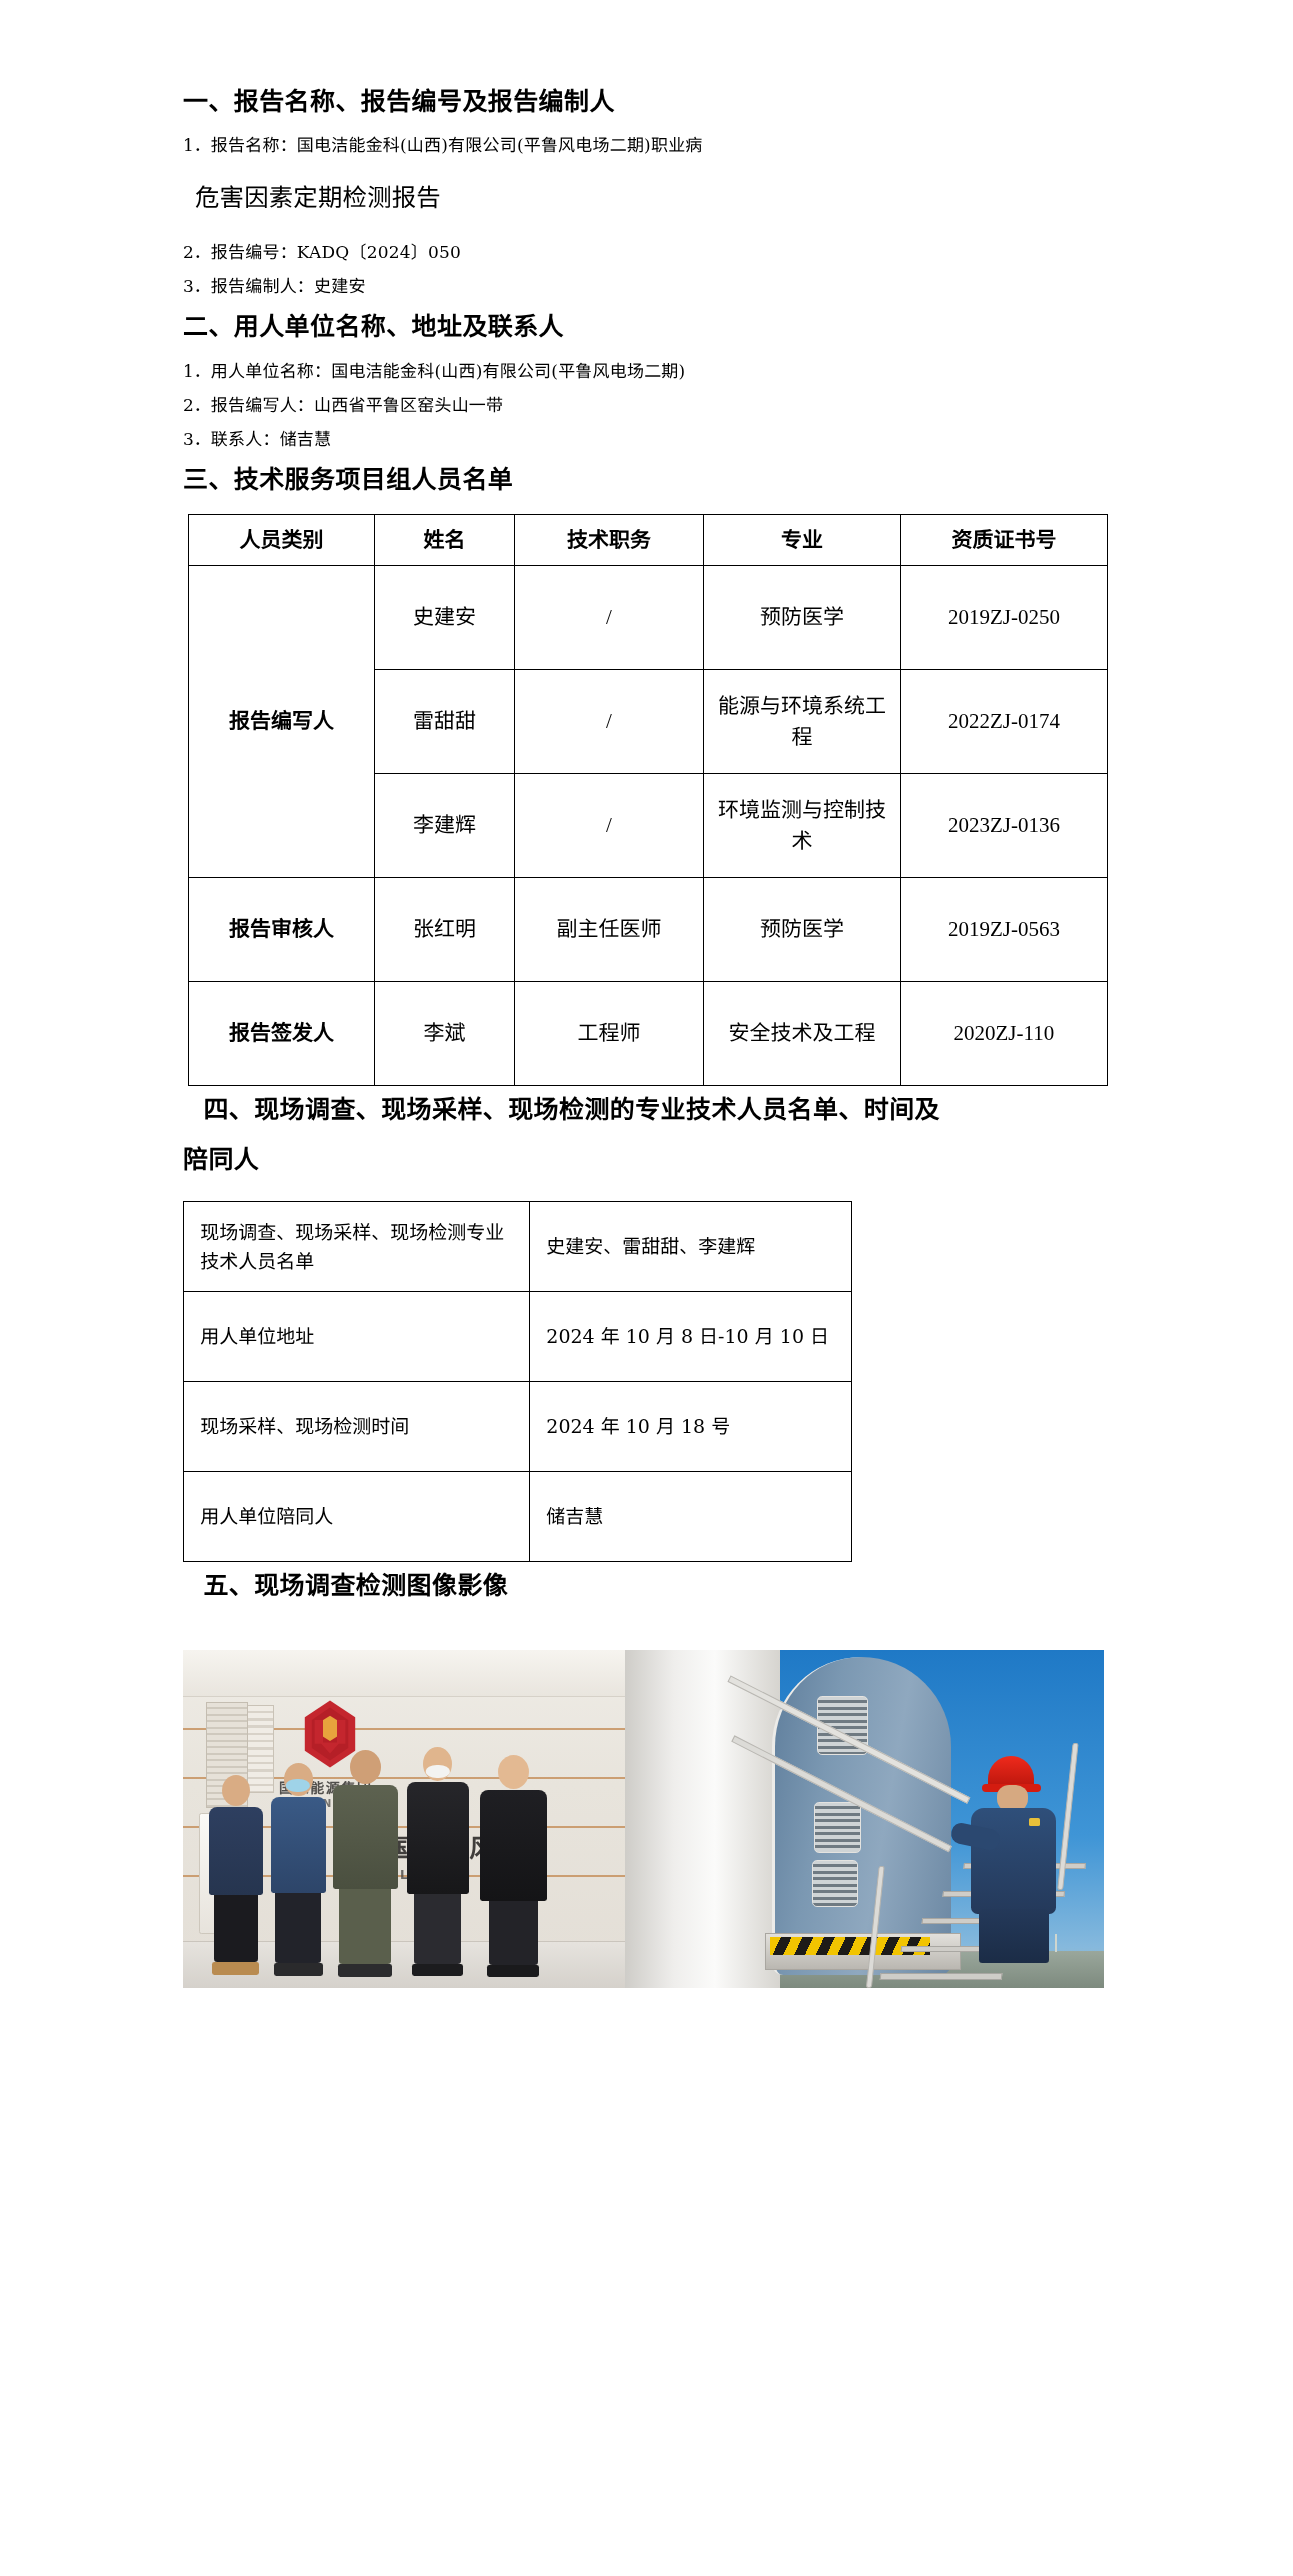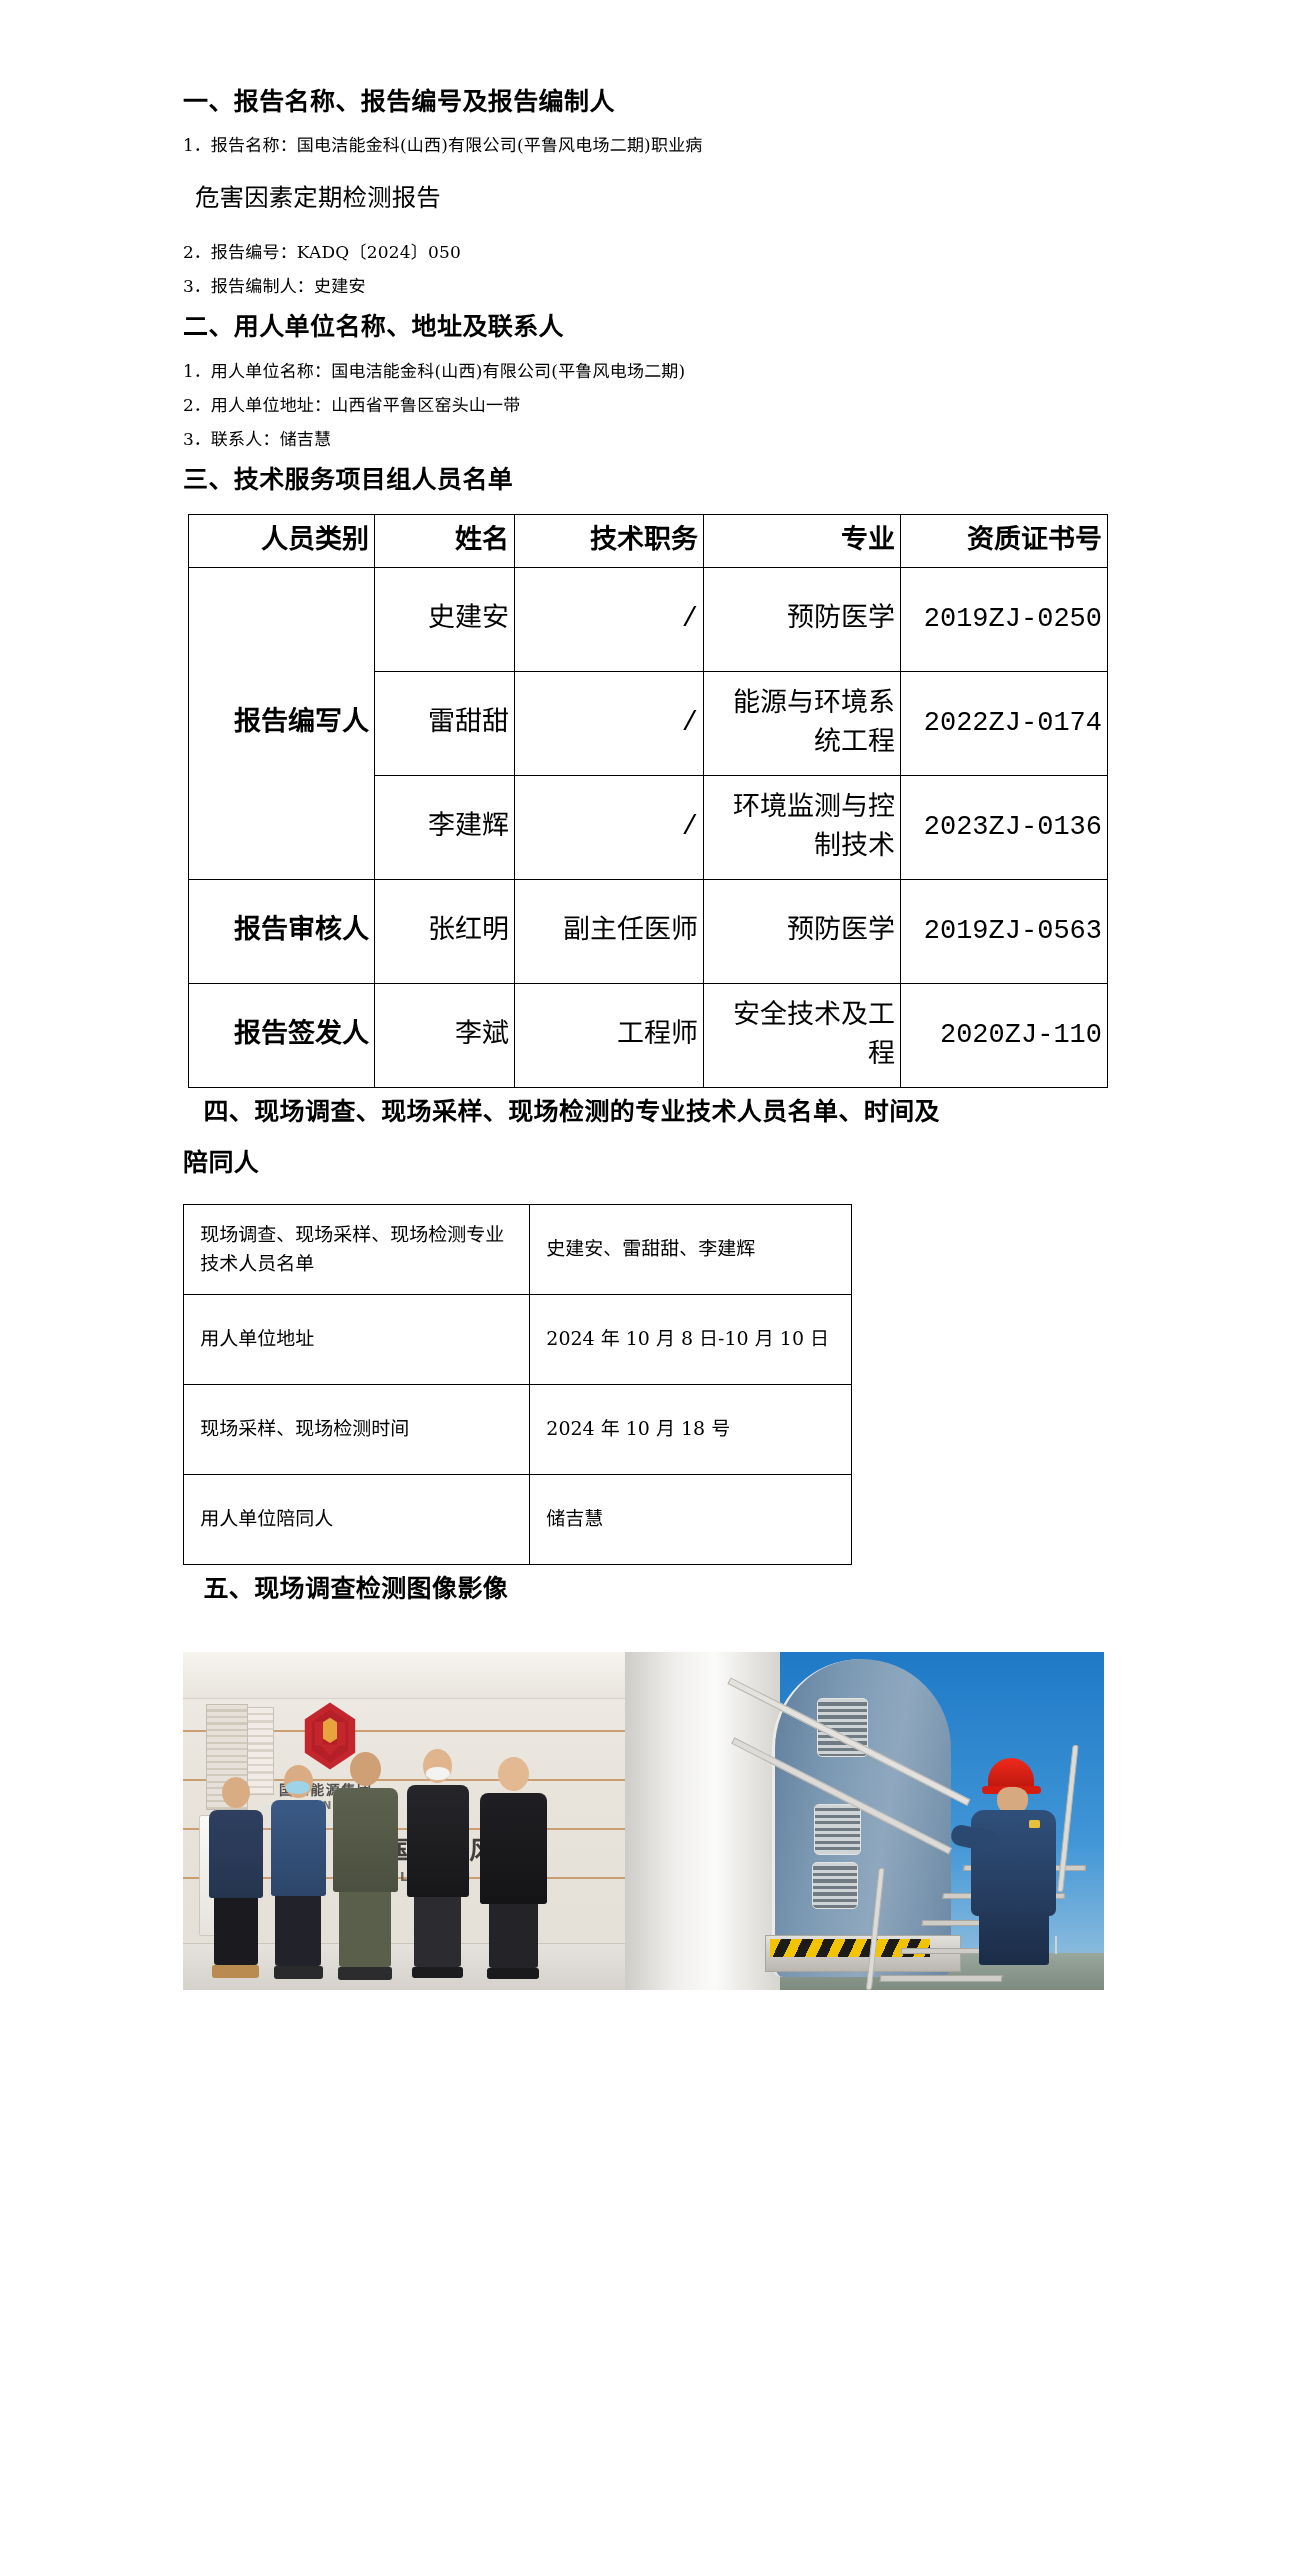--- a/index.html
+++ b/index.html
@@ -51,26 +51,26 @@
 
   
   .tbl-personnel {
     border-collapse: collapse;
     width: 919px;
     margin: 9.8px 0 0 4.9px;
     table-layout: fixed;
   }
   .tbl-personnel td, .tbl-personnel th {
     border: 0.8px solid #000000;
-    text-align: right;
+    text-align: center;
     vertical-align: middle;
-    font-size: 27px;
+    font-size: 21px;
     padding: 6.5px 4.9px;
     line-height: 1.45;
-    font-family: Liberation Mono, monospace;
+    font-family: Liberation Serif, serif;
   }
   .tbl-personnel thead th {
     font-weight: bold;
     height: 51px;
   }
   .tbl-personnel .cat-cell {
     font-weight: bold;
   }
   .tbl-personnel tbody td { height: 104px; }
   .tbl-personnel .col-cat    { width: 186px; }
@@ -297,21 +297,21 @@
     <span class="num">3．</span><span>报告编制人：</span><span>史建安</span>
   </p>
 
   <h2 class="sec-heading">二、用人单位名称、地址及联系人</h2>
 
   <p class="para">
     <span class="num">1．</span><span>用人单位名称：</span><span>国电洁能金科(山西)有限公司(平鲁风电场二期)</span>
   </p>
 
   <p class="para">
-    <span class="num">2．</span><span>用人单位地址：</span><span>山西省平鲁区窑头山一带</span>
+    <span class="num">2．</span><span>报告编写人：</span><span>山西省平鲁区窑头山一带</span>
   </p>
 
   <p class="para">
     <span class="num">3．</span><span>联系人：</span><span>储吉慧</span>
   </p>
 
   <h2 class="sec-heading">三、技术服务项目组人员名单</h2>
 
   <table class="tbl-personnel">
     <colgroup>

